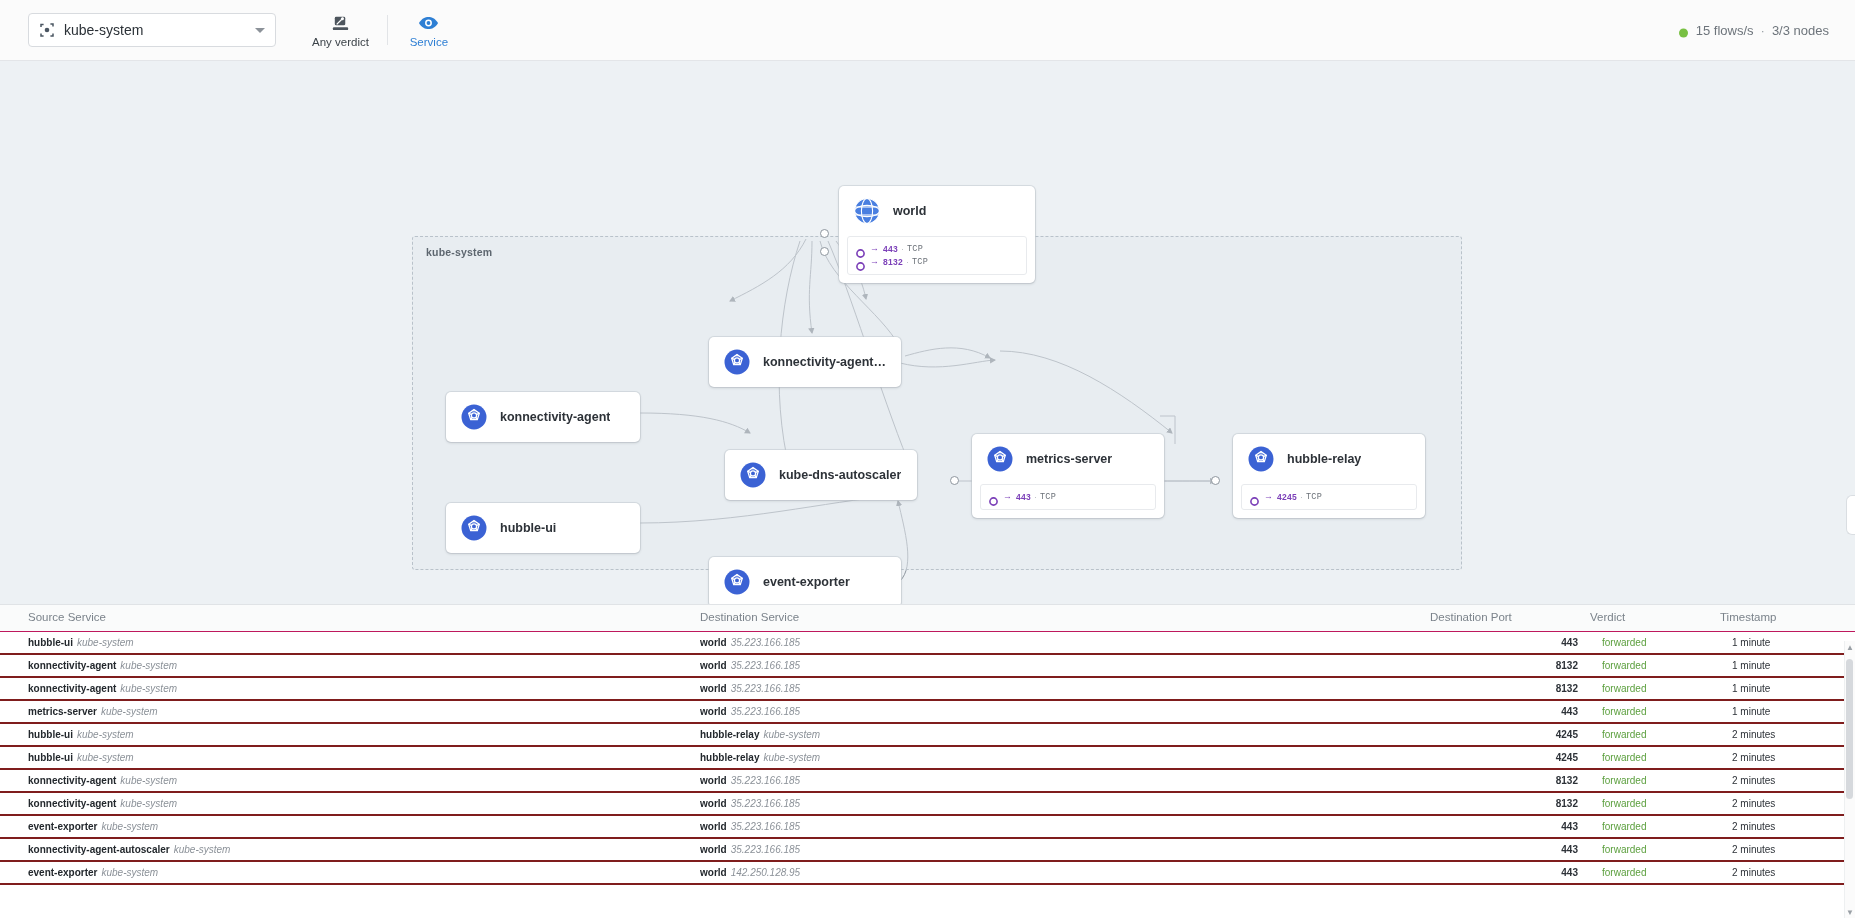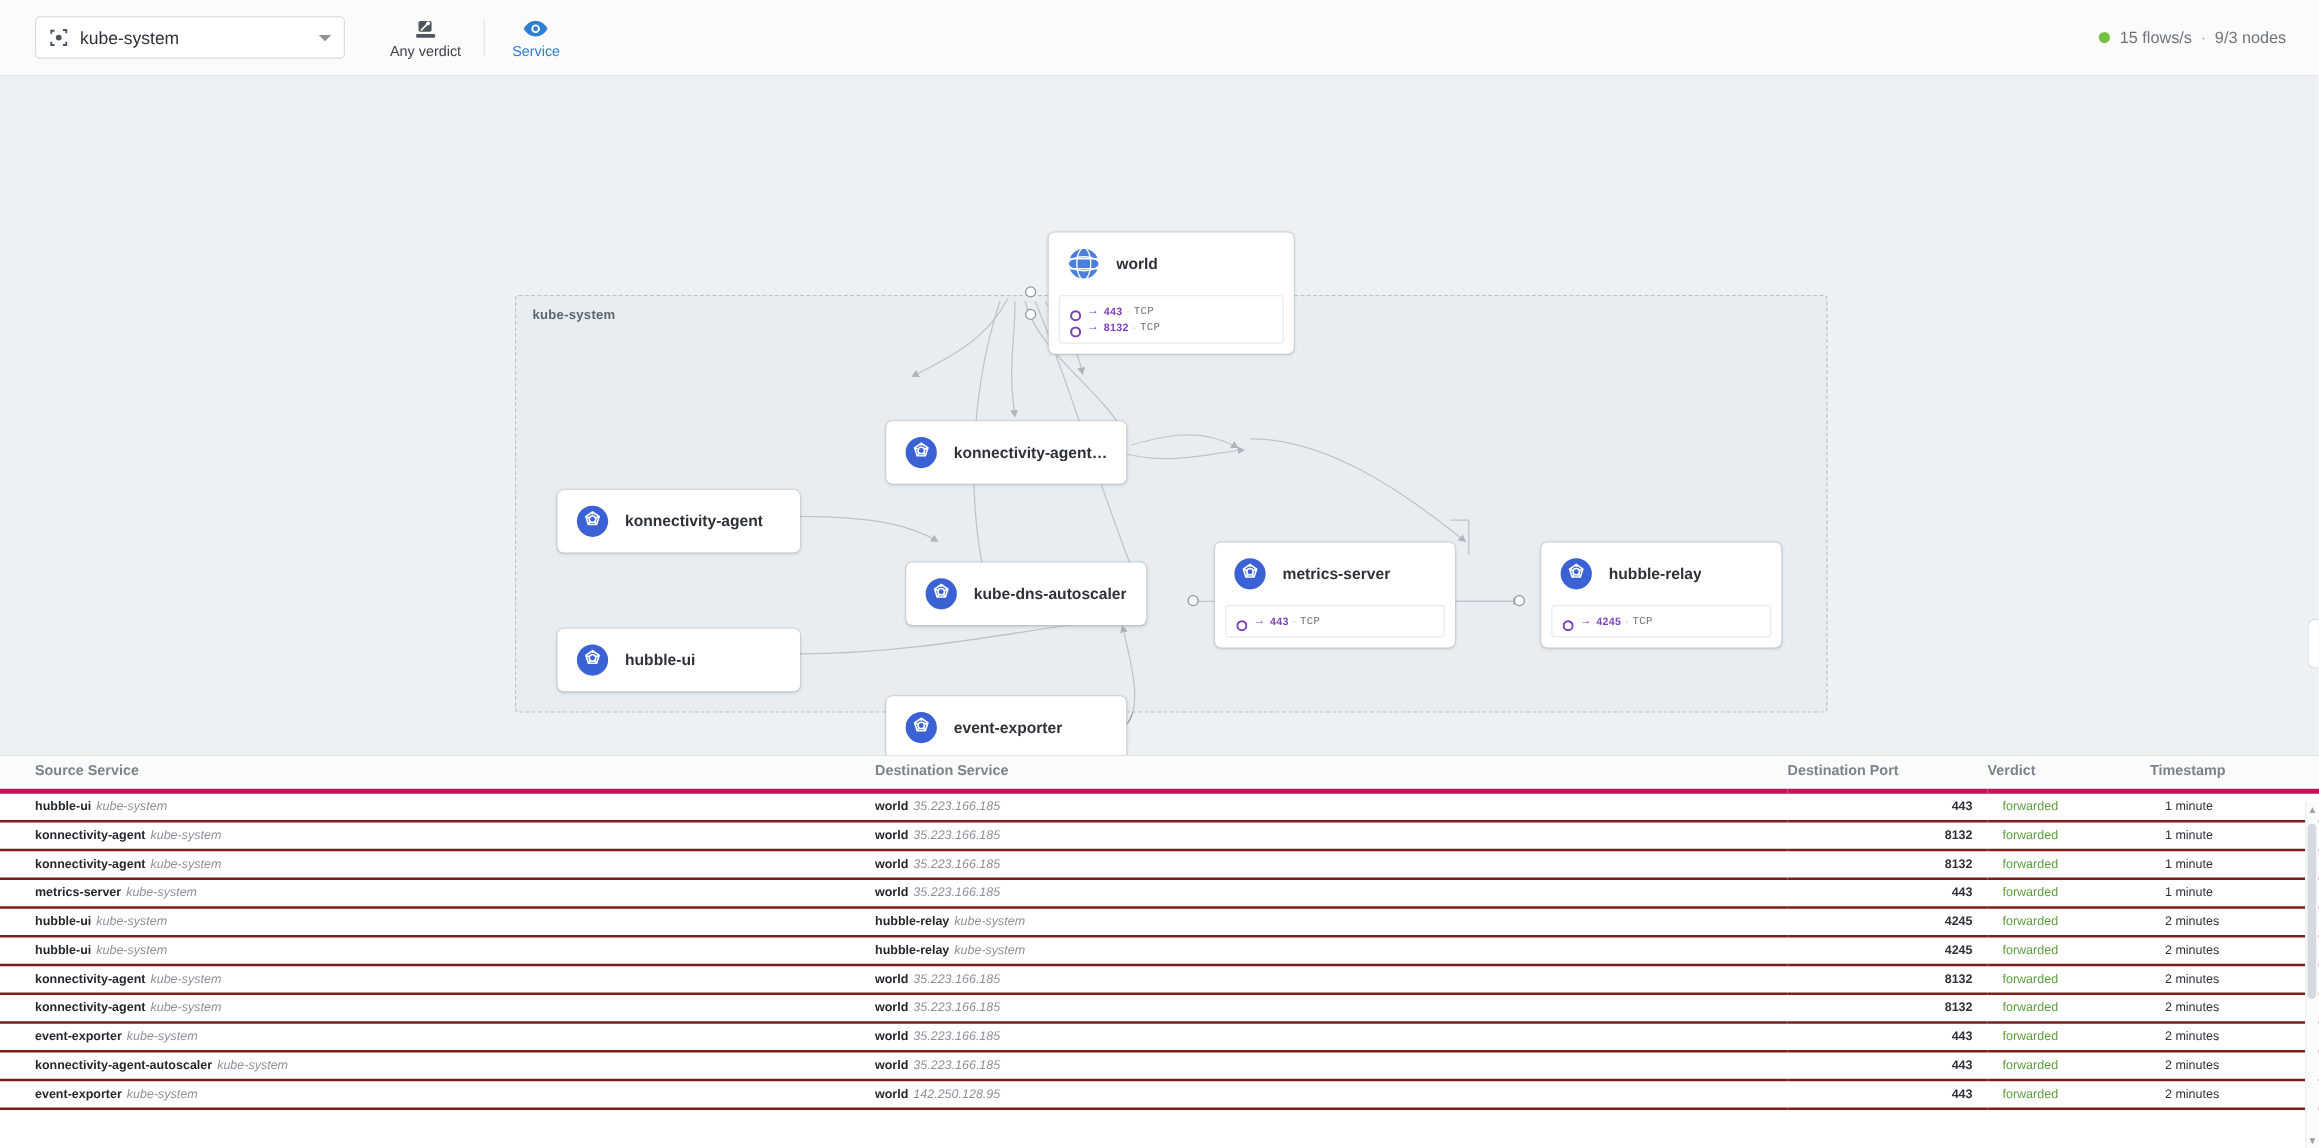--- a/index.html
+++ b/index.html
@@ -63,21 +63,21 @@
     padding: 0 14px; cursor: pointer; min-width: 74px;
   }
   .tool-btn .t-ic { height: 20px; display: flex; align-items: center; justify-content: center; }
   .tool-btn .t-lb { font-size: 11.5px; margin-top: 3px; color: #3c4349; white-space: nowrap; }
   .tool-btn.active .t-lb { color: #2e7fd4; }
   .tool-divider { width: 1px; height: 30px; background: #e2e4e7; margin: 0 4px; }
 
   .status {
     position: absolute; right: 26px; top: 50%;
     transform: translateY(-50%);
-    display: flex; align-items: center;
+    display: flex; align-items: flex-end;
     font-size: 13px; color: #6d747b;
   }
   .status-dot {
     width: 9px; height: 9px; border-radius: 50%;
     background: #78c043; margin-right: 8px;
   }
   .status-sep { margin: 0 7px; color: #9aa0a6; }
 
   
   .canvas {
@@ -157,24 +157,24 @@
   }
   .columns-caret {
     margin-left: 9px;
     width: 0; height: 0;
     border-left: 5px solid transparent;
     border-right: 5px solid transparent;
     border-top: 6px solid #4d555d;
   }
   table.flows { width: 1855px; border-collapse: collapse; table-layout: fixed; }
   table.flows th {
-    font-size: 11.5px; color: #7b838b; font-weight: bold;
+    font-size: 11.5px; color: #7b838b; font-weight: normal;
     text-align: left; padding: 6px 0 8px 0;
     background: #fafbfb;
-    border-bottom: 4px solid #be185d;
+    border-bottom: 1px solid #be185d;
     margin-top: 10px;
   }
   table.flows td {
     font-size: 10px; padding: 5px 12px;
     border-bottom: 2px solid #7f1d1d;
     color: #2d3238; white-space: nowrap;
   }
   .c-src { width: 700px; padding-left: 28px !important; }
   .c-dst { width: 730px; padding-left: 0 !important; }
   .c-port { width: 160px; text-align: right; padding-right: 12px !important; font-weight: bold; }
@@ -238,21 +238,21 @@
         </svg>
       </span>
       <span class="t-lb">Service</span>
     </div>
   </div>
 
   <div class="status">
     <span class="status-dot"></span>
     <span>15 flows/s</span>
     <span class="status-sep">·</span>
-    <span>9/3 nodes</span>
+    <span>3/3 nodes</span>
   </div>
 </div>
 
 <div class="canvas">
 
   <svg class="edge-layer" viewBox="0 0 1855 543" preserveAspectRatio="none">
     <defs>
       <marker id="ah" markerWidth="7" markerHeight="7" refX="5" refY="3.2" orient="auto">
         <path d="M0,0 L6,3.2 L0,6.4 z" fill="#6e767e"></path>
       </marker>

